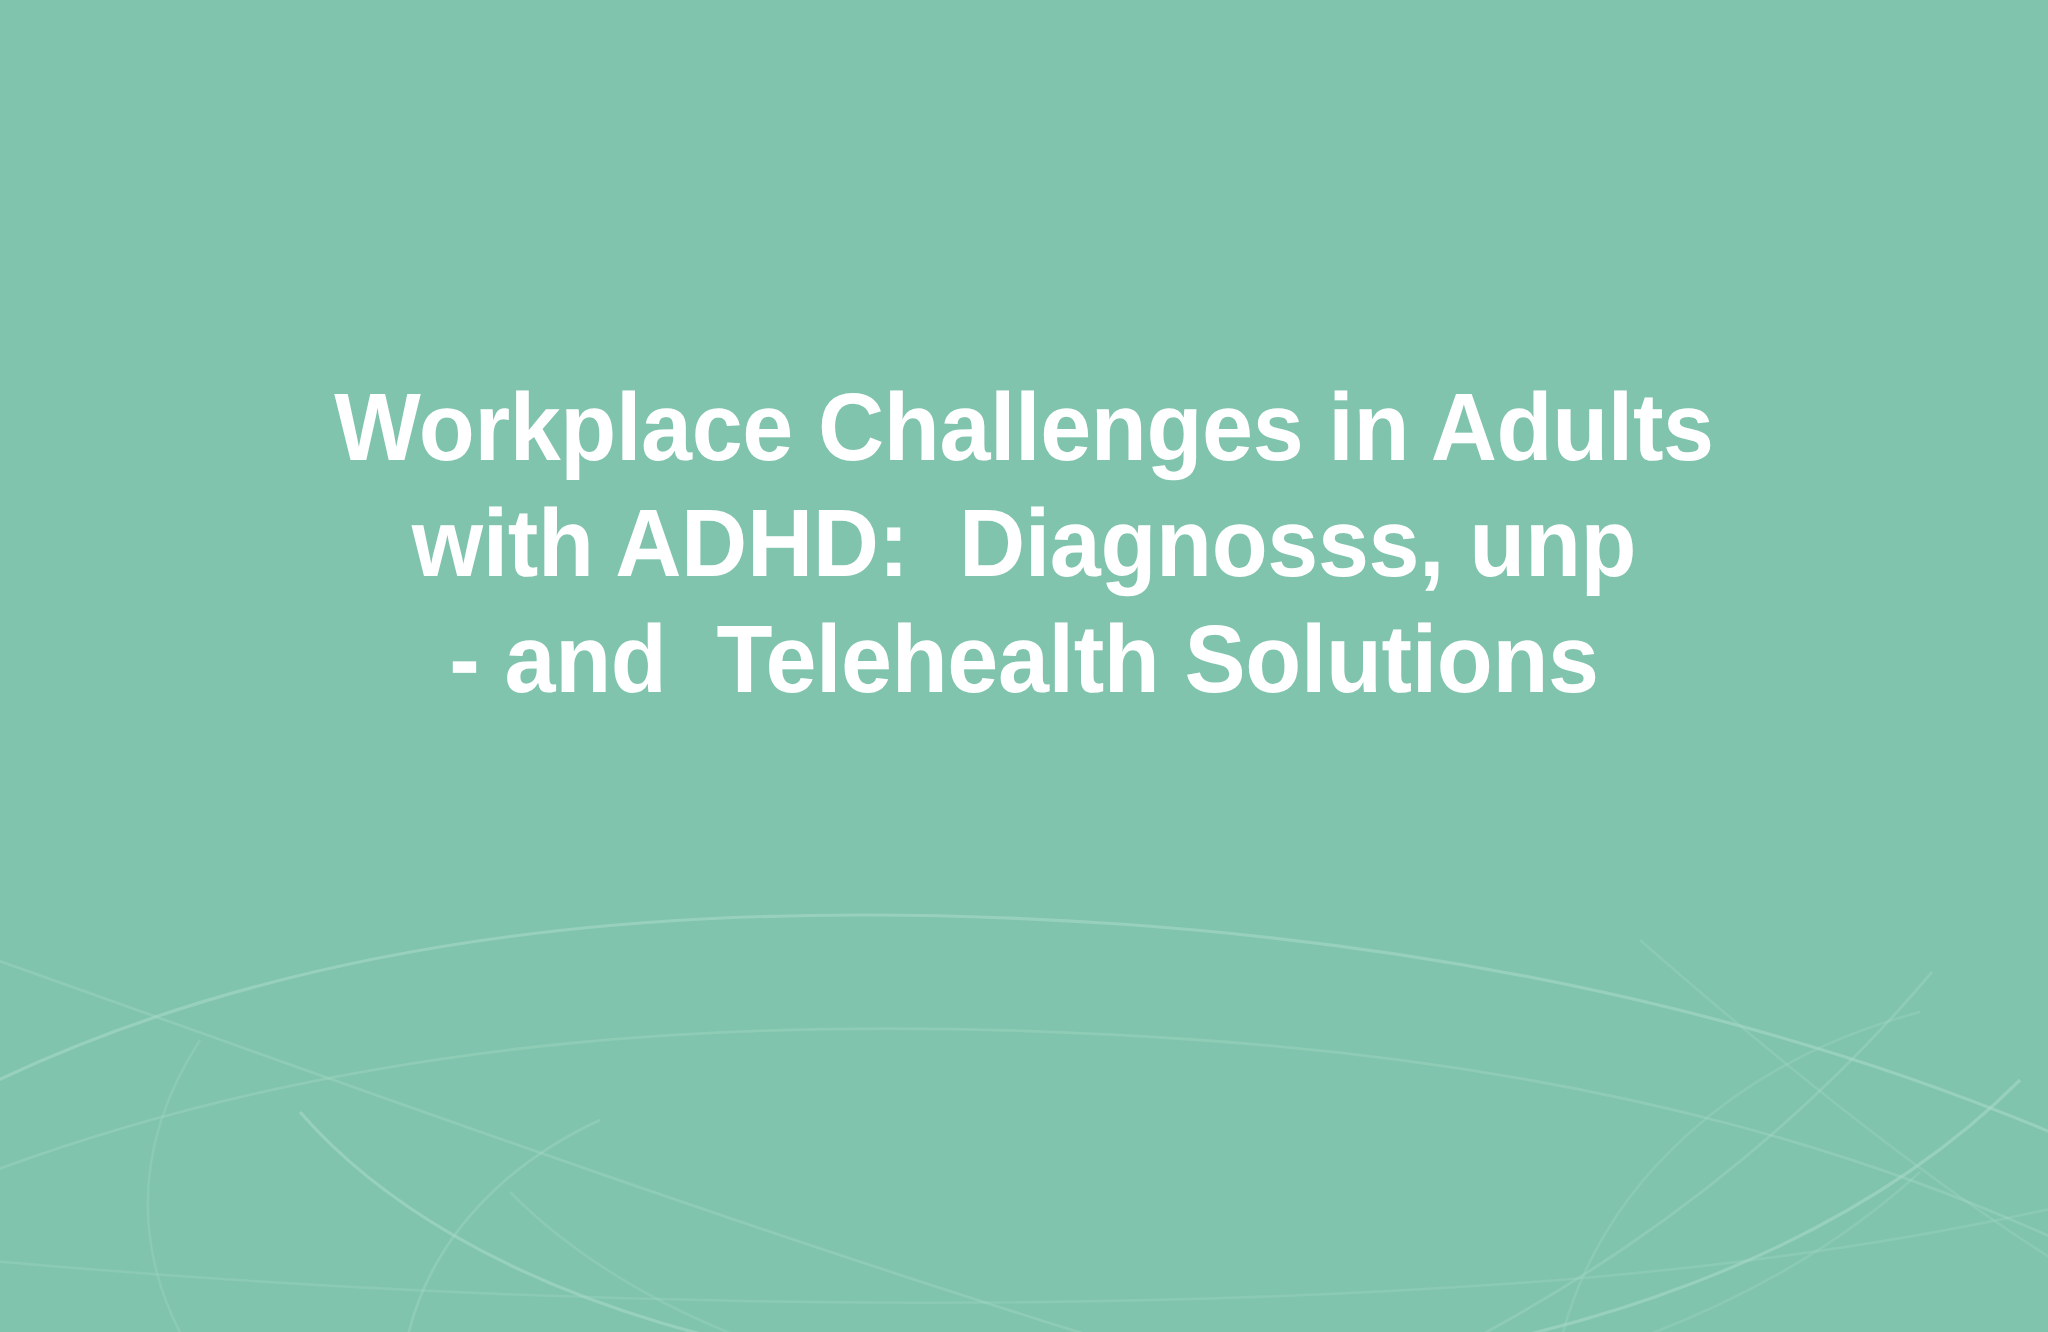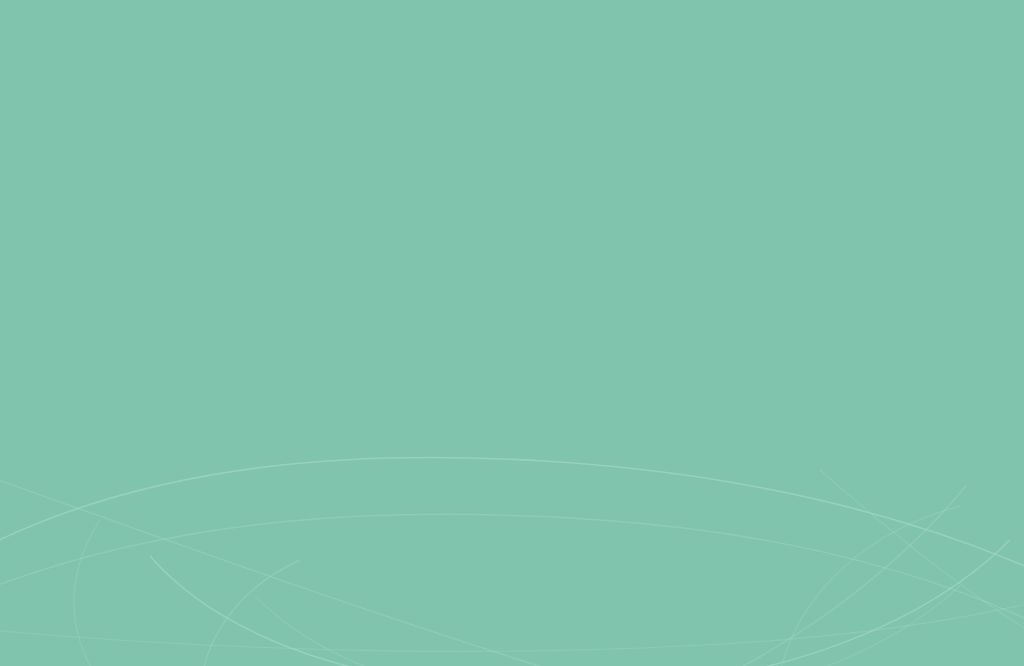--- a/index.html
+++ b/index.html
@@ -99,14 +99,19 @@
 
       <path class="decor-arc soft" d="M 820 470 C 900 540 980 604 1060 650"></path>
 
       <path class="decor-arc soft" d="M -30 628 C 220 652 520 660 780 640 C 900 630 990 614 1060 596"></path>
 
       <path class="decor-arc soft" d="M 780 672 C 800 590 870 530 960 506"></path>
 
     </svg>
   </div>
 
+  <div id="title-block">
+    <span class="title-line">Workplace Challenges in Adults</span>
+    <span class="title-line">with ADHD:  Diagnosss, unp</span>
+    <span class="title-line">- and  Telehealth Solutions</span>
+  </div>
 
 </div>
 
 </body></html>

